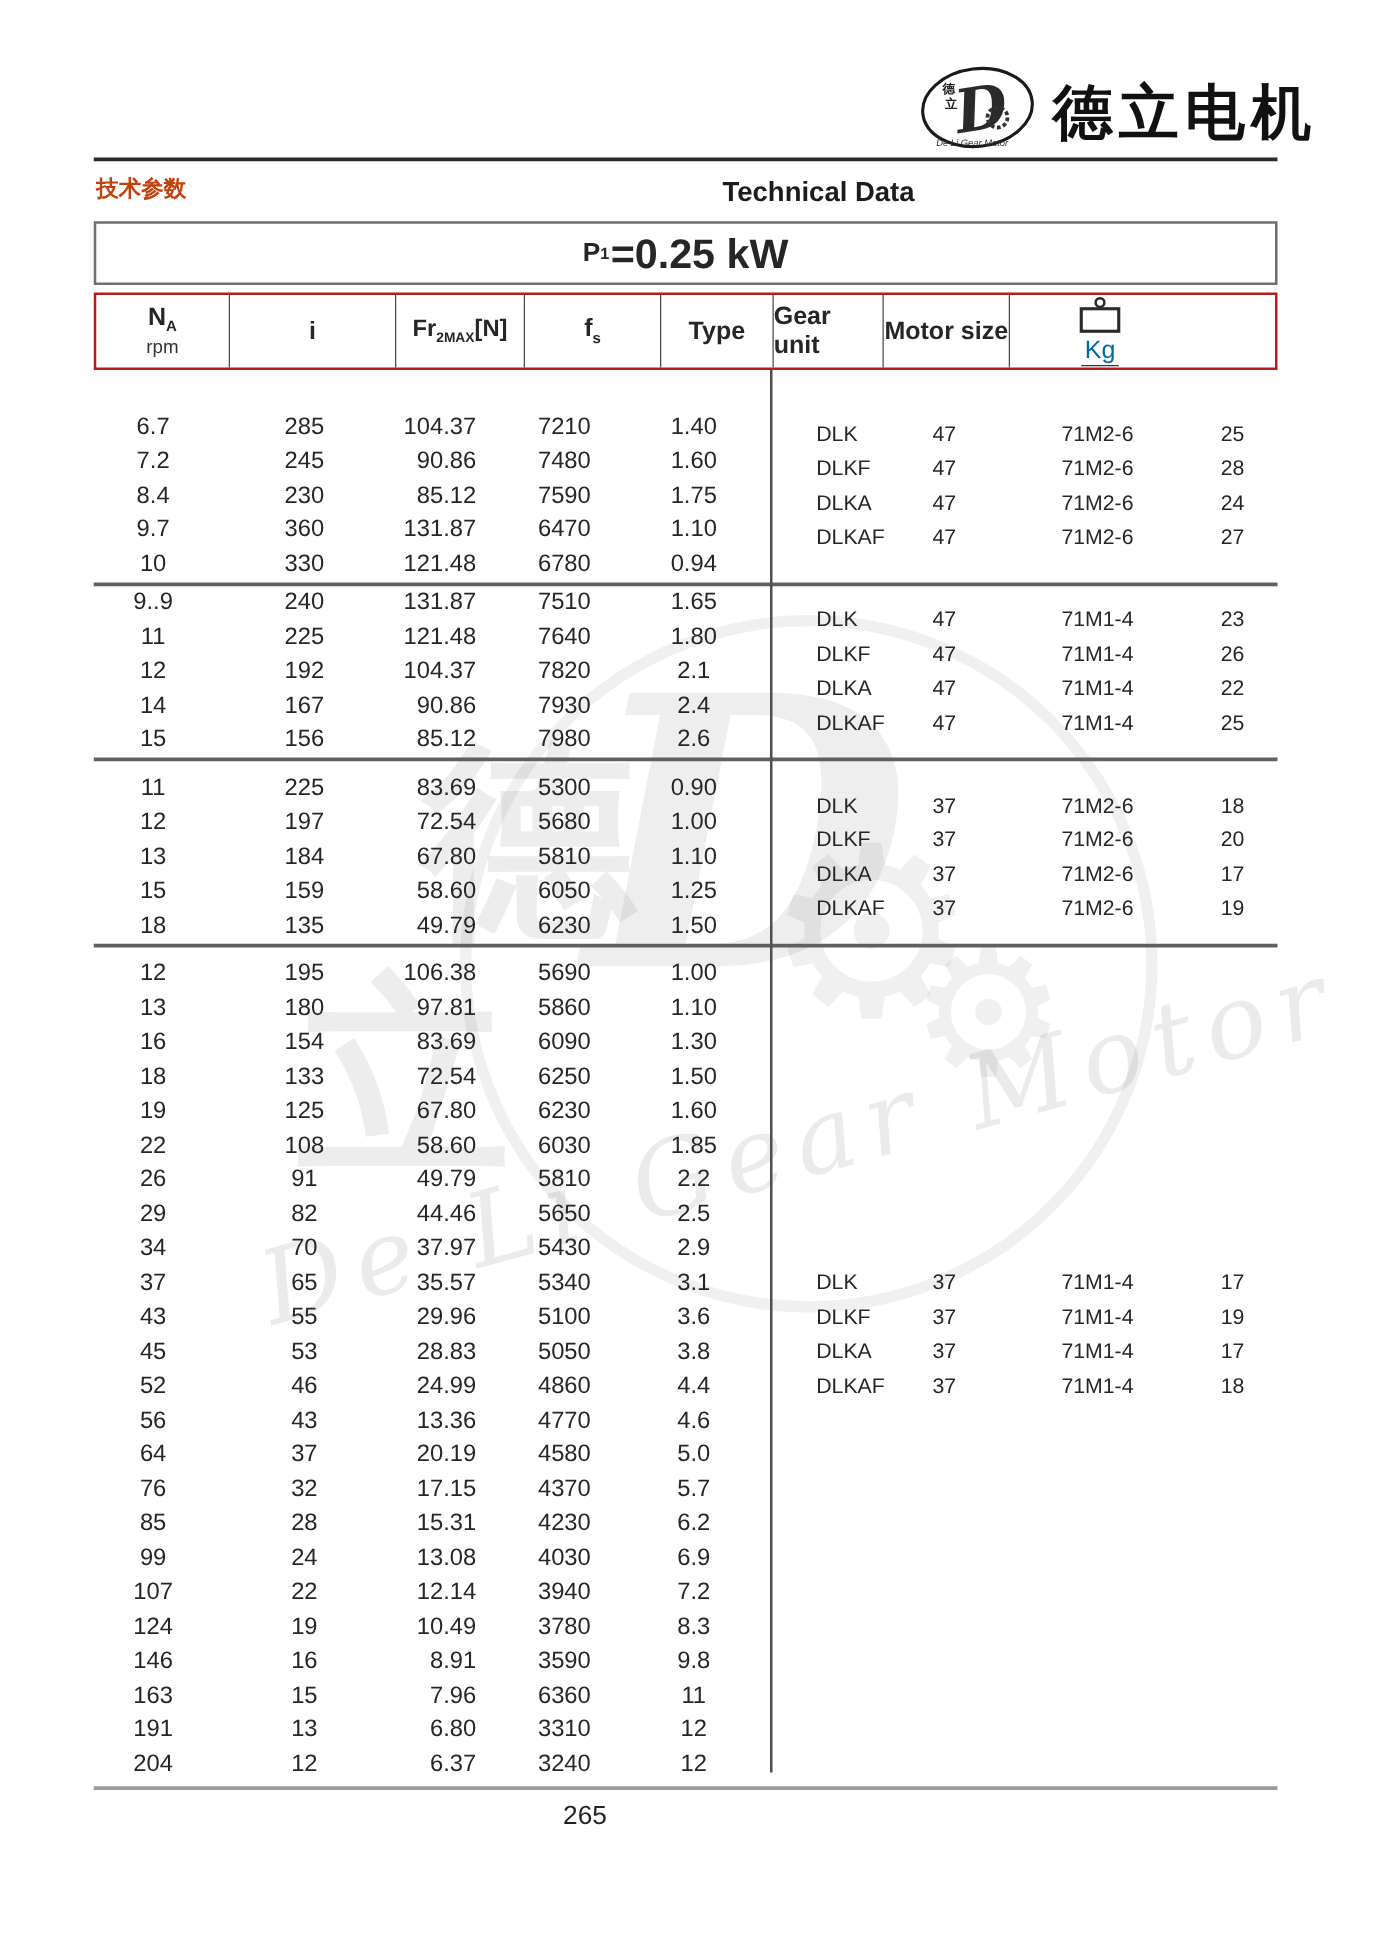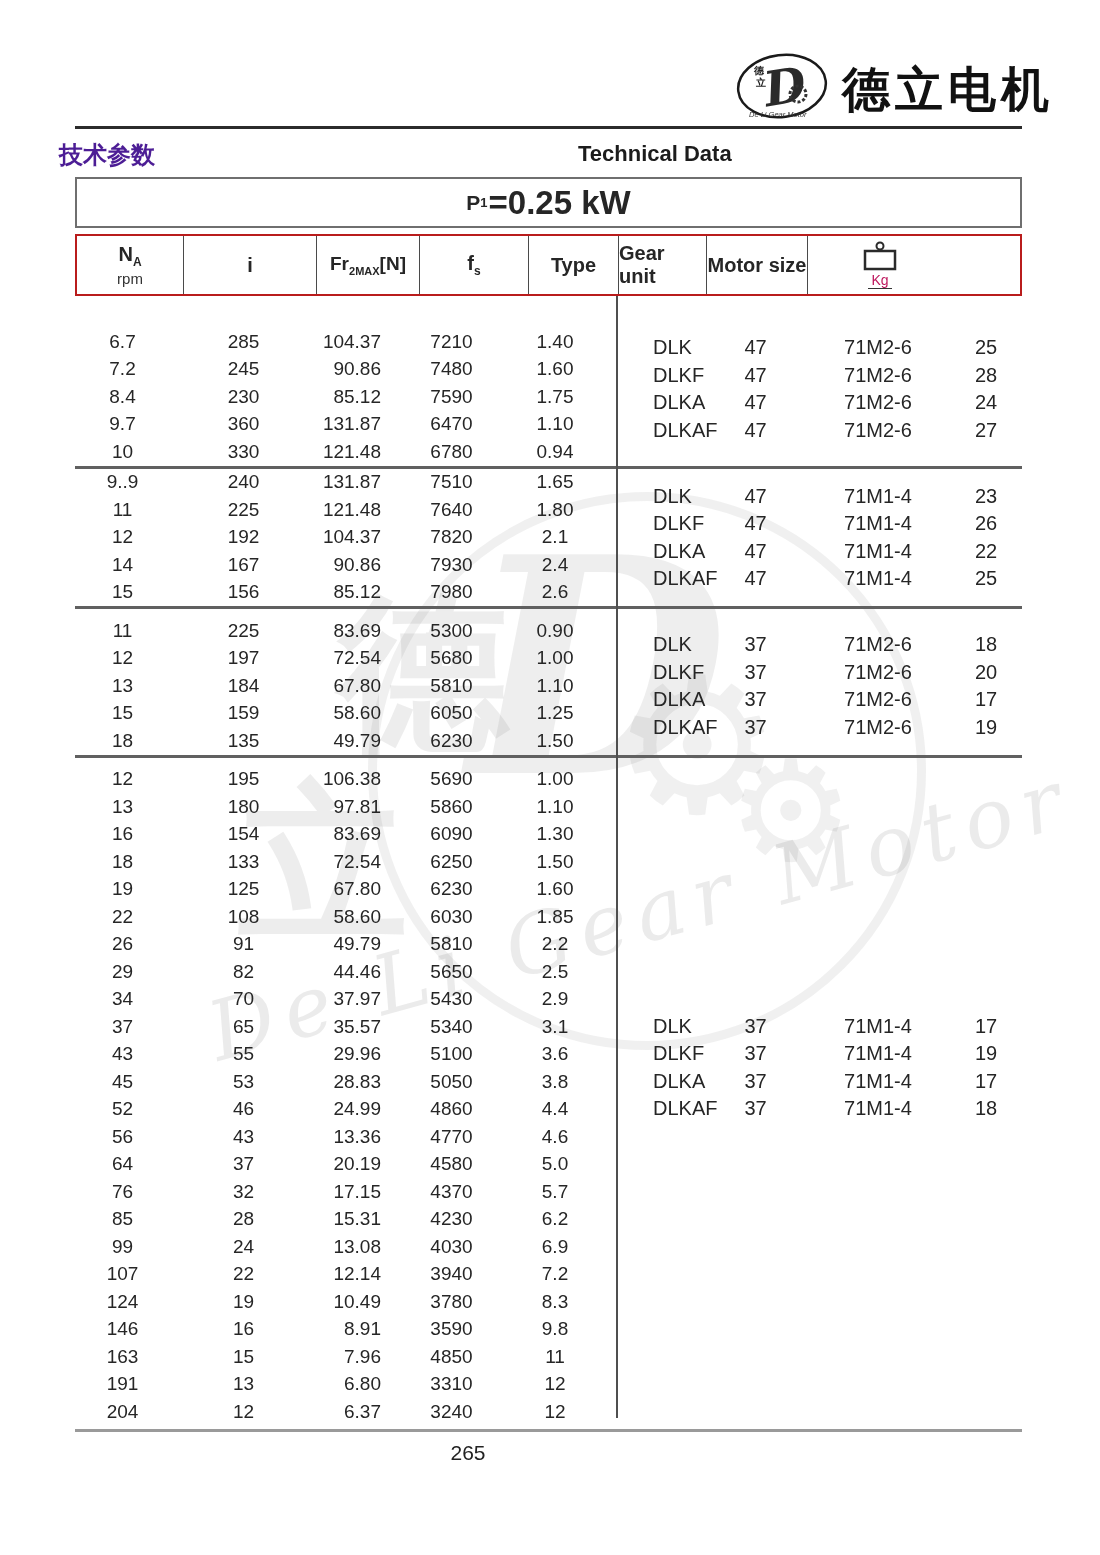--- a/index.html
+++ b/index.html
@@ -21,41 +21,41 @@
   .wm-script{position:absolute;left:198px;top:988px;font-family:"DejaVu Serif",serif;font-style:italic;
              font-size:82px;letter-spacing:10px;white-space:nowrap;color:rgba(90,90,90,.12);
              transform:rotate(-15.5deg);transform-origin:left top;}
 
   .content{position:relative;z-index:1;}
 
   
   .brand-title{left:842px;top:58px;font-size:48px;font-weight:bold;letter-spacing:5px;color:#111;}
   .logo{left:734px;top:50px;}
   .header-rule{left:75px;top:126px;width:947px;height:3px;background:#2b2b2b;}
-  .sec-cn{left:59px;top:139px;font-size:24px;font-weight:bold;color:#4c1d95;}
+  .sec-cn{left:77px;top:139px;font-size:18px;font-weight:bold;color:#c2410c;}
   .sec-en{left:578px;top:141px;font-size:22px;font-weight:bold;color:#1c1c1c;}
 
   .power-box{left:75px;top:177px;width:947px;height:51px;border:2px solid #6f6f6f;box-sizing:border-box;
              display:flex;align-items:center;justify-content:center;}
   .p-pre{font-size:21px;font-weight:bold;}
   .p-sub{font-size:13px;font-weight:bold;}
   .p-val{font-size:33px;font-weight:bold;letter-spacing:0px;margin-left:1px;}
 
   
   .dtable{left:75px;top:234px;width:947px;}
   .thead{display:grid;grid-template-columns:107px 133px 103px 109px 90px 88px 101px 144px 72px;
          border:2px solid #b91c1c;height:58px;box-sizing:content-box;}
   .th{border-right:1.5px solid #4a4a4a;display:flex;flex-direction:column;align-items:center;justify-content:center;line-height:1.15;}
   .th:last-child{border-right:none;}
   .th-main{font-size:20px;font-weight:bold;}
   .th-main sub{font-size:12px;}
   .th-unit{font-size:15px;color:#333;}
   .th-fr{font-size:19px;font-weight:bold;}
   .th-fr sub{font-size:11px;}
-  .kg-cell .kg-label{font-size:14px;color:#be185d;border-bottom:1.5px solid #333;padding:0 3px;line-height:1.2;}
+  .kg-cell .kg-label{font-size:20px;color:#0369a1;border-bottom:1.5px solid #333;padding:0 3px;line-height:1.2;}
 
   .tbody{position:relative;}
   .vdivider{position:absolute;left:541px;top:0;width:1.5px;height:1122px;background:#4f4f4f;}
 
   .block{display:flex;}
   .block.sep{border-bottom:3px solid #606060;}
   .bl{width:542px;}
   .br{width:405px;display:flex;flex-direction:column;justify-content:center;}
   .b1 .bl{padding-top:32px;} .b1 .br{padding-top:16px;}
   .b3 .bl{padding-top:8px;}  .b3 .br{padding-top:8px;}
@@ -63,21 +63,21 @@
   .b4 .br{justify-content:flex-start;padding-top:255px;}
 
   .trow{display:grid;grid-template-columns:107px 133px 103px 109px 90px;height:27.5px;}
   .c{display:flex;align-items:center;justify-content:center;font-size:19px;}
   .c-na{transform:translateX(-6px);}
   .c-m2{transform:translateX(-5px);}
   .c-i{justify-content:flex-end;padding-right:37px;box-sizing:border-box;}
   .c-fr{transform:translateX(-21px);text-align:right;}
   .c-fs{transform:translateX(-17px);}
 
-  .yrow{display:grid;grid-template-columns:88px 101px 144px 72px;height:27.5px;align-items:center;font-size:20px;}
+  .yrow{display:grid;grid-template-columns:88px 101px 144px 72px;height:27.5px;align-items:center;font-size:17px;}
   .y{display:block;}
   .y-type{padding-left:36px;}
   .y-gear,.y-motor,.y-kg{text-align:center;}
 
   
   .footer-rule{left:75px;top:1429px;width:947px;height:3px;background:#9a9a9a;}
   .page-num{left:0;top:1441px;width:936px;text-align:center;font-size:21px;color:#222;}
 </style>
 </head>
 <body>
@@ -546,21 +546,21 @@
                 <span class="c c-m2">16</span>
                 <span class="c c-i">8.91</span>
                 <span class="c c-fr">3590</span>
                 <span class="c c-fs">9.8</span>
               </div>
 
               <div class="trow">
                 <span class="c c-na">163</span>
                 <span class="c c-m2">15</span>
                 <span class="c c-i">7.96</span>
-                <span class="c c-fr">4850</span>
+                <span class="c c-fr">6360</span>
                 <span class="c c-fs">11</span>
               </div>
 
               <div class="trow">
                 <span class="c c-na">191</span>
                 <span class="c c-m2">13</span>
                 <span class="c c-i">6.80</span>
                 <span class="c c-fr">3310</span>
                 <span class="c c-fs">12</span>
               </div>

